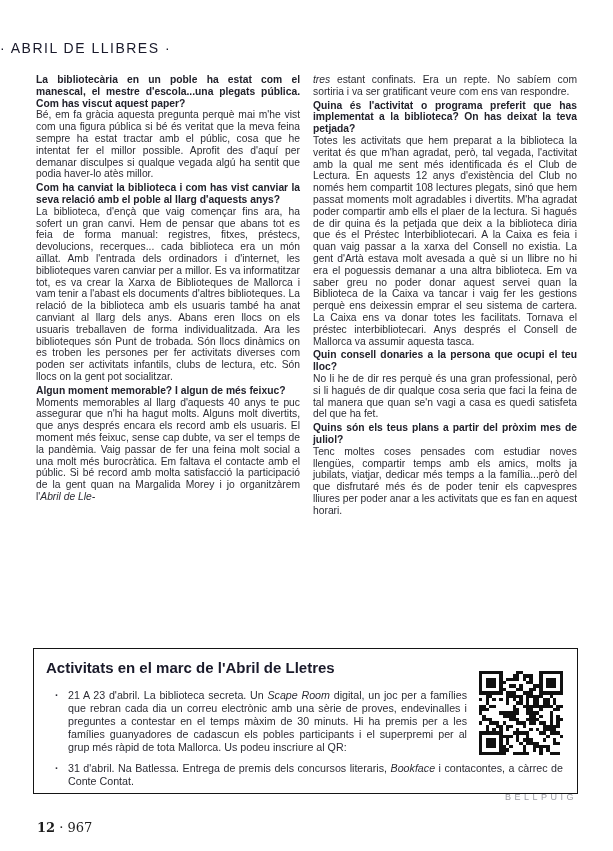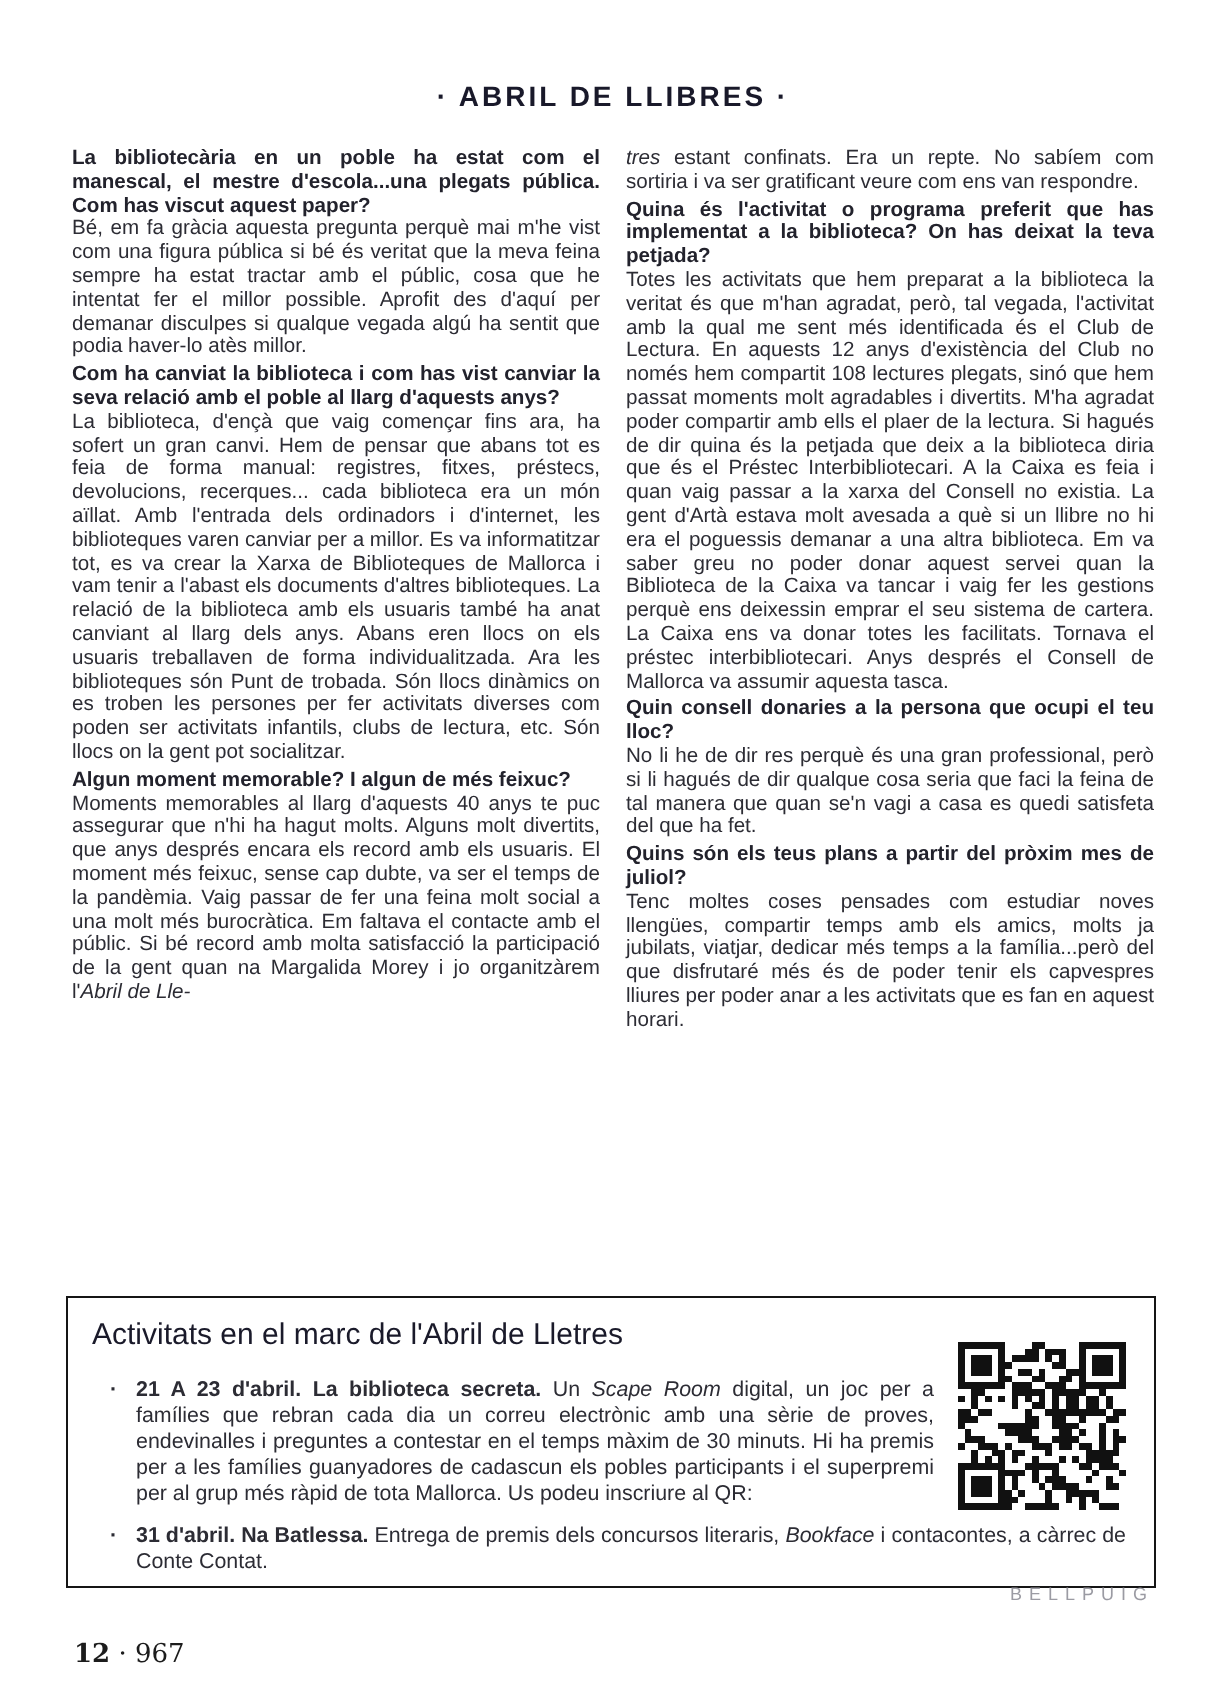--- a/index.html
+++ b/index.html
@@ -7,23 +7,23 @@
     position:relative;
     width:613px;height:851px;
     margin:0 auto;
     background:#ffffff;
     font-family:"Liberation Sans", sans-serif;
     color:#2c2c34;
     overflow:hidden;
   }
   .page-title{
     padding-top:40px;
-    text-align:center;
+    text-align:left;
     font-size:14px;
-    font-weight:bold;
+    font-weight:normal;
     letter-spacing:1.5px;
     color:#19192a;
   }
   .columns{
     display:flex;
     gap:13px;
     padding:0 36px;
     margin-top:18px;
   }
   .col{
@@ -33,33 +33,33 @@
     text-align:justify;
   }
   .col p{margin:0;}
   .col p.question{
     font-weight:bold;
     color:#22222c;
     margin-top:2px;
   }
   .col p.question:first-child{margin-top:0;}
   .it{font-style:italic;}
-  .b{font-weight:bold;}
+  .b{font-weight:normal;}
 
   .activities-box{
     position:absolute;
     left:33px;top:648px;
     width:545px;height:146px;
     box-sizing:border-box;
     border:1.3px solid #151515;
     padding:10px 14px 8px 12px;
   }
   .box-title{
     font-size:15px;
-    font-weight:normal;
+    font-weight:bold;
     color:#1a1a2a;
   }
   .box-items{margin-top:13px;}
   .activity{
     display:flex;
     font-size:10.7px;
     line-height:13px;
     margin-top:8px;
   }
   .activity:first-child{margin-top:0;}

